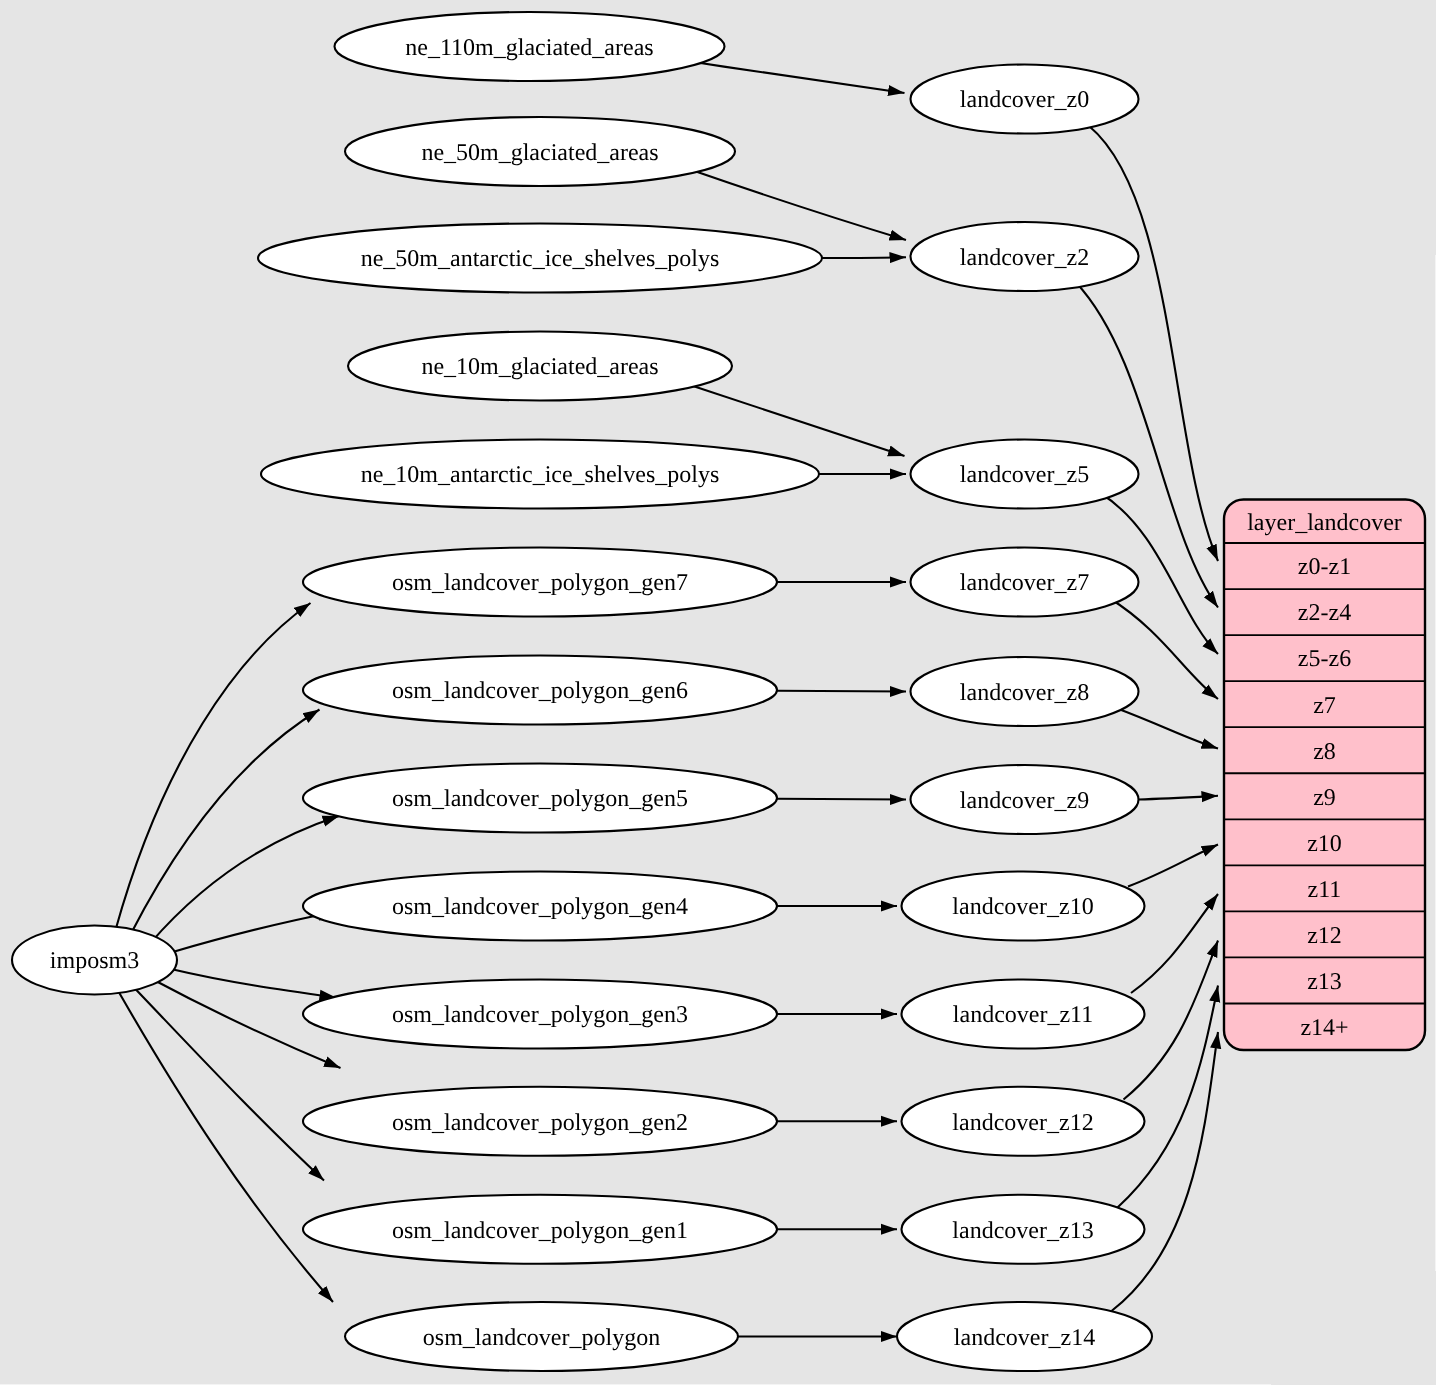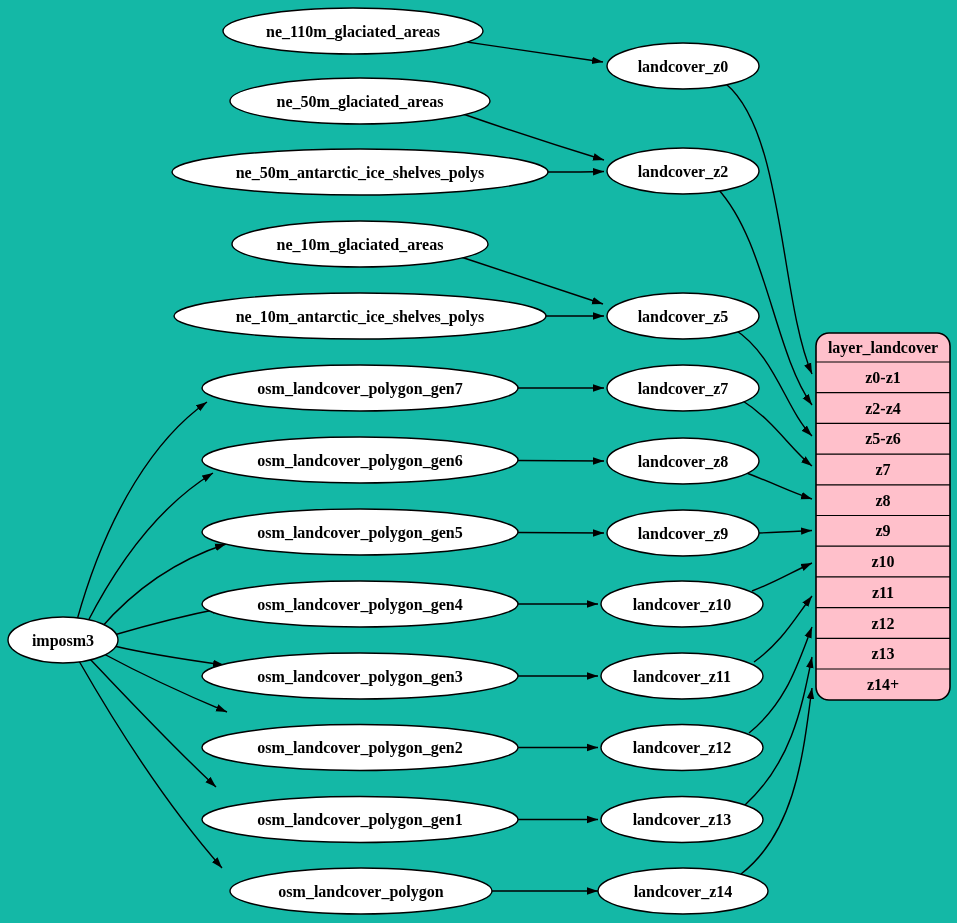--- a/index.html
+++ b/index.html
@@ -5,22 +5,21 @@
   html, body {
     margin: 0;
     padding: 0;
     background: #ffffff;
     font-family: "Liberation Serif", "DejaVu Serif", serif;
   }
   .canvas-wrap {
     width: 957px;
     height: 923px;
     position: relative;
-    background: #14b8a6;
-    font-weight: bold;
+    background: #e5e5e5;
   }
   svg { display: block; }
   .edge {
     fill: none;
     stroke: #000000;
     stroke-width: 1.4;
   }
   .node-ellipse {
     fill: #ffffff;
     stroke: #000000;

